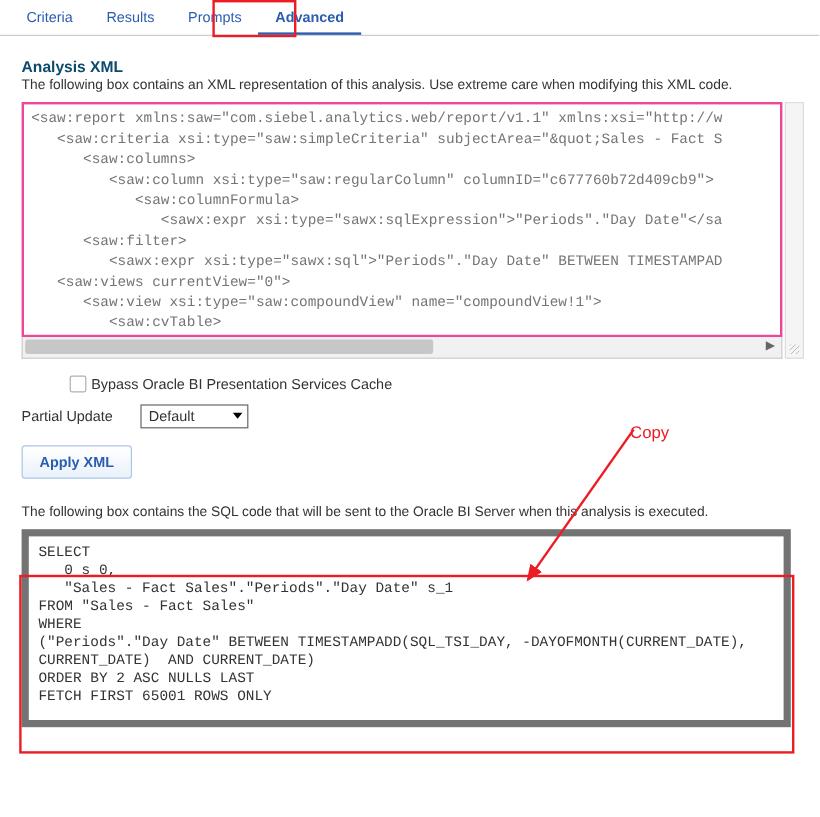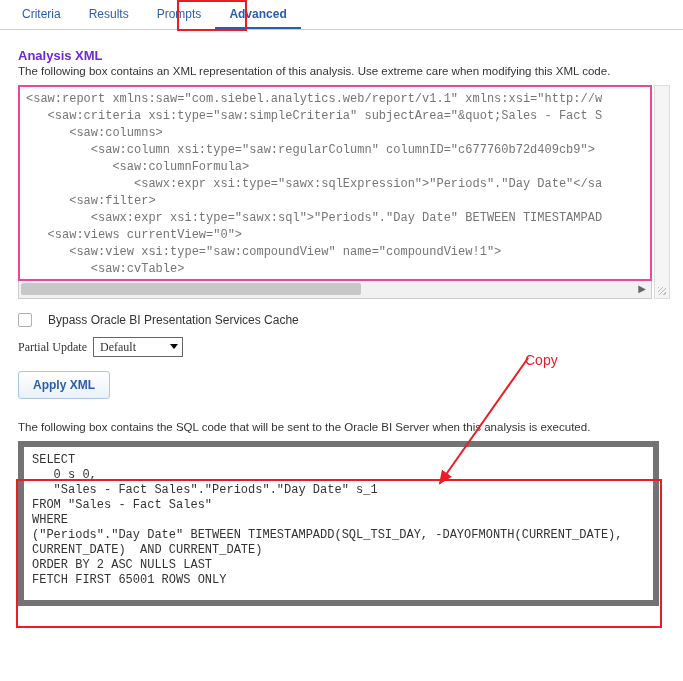--- a/index.html
+++ b/index.html
@@ -36,21 +36,21 @@
     border: 2px solid #ed1c24;
     pointer-events: none;
     z-index: 10;
   }
   .content {
     padding: 18px 18px 0 18px;
   }
   .section-title {
     font-size: 13px;
     font-weight: bold;
-    color: #6d28d9;
+    color: #0c4a6e;
     margin-bottom: 2px;
   }
   .section-desc {
     font-size: 11.5px;
     color: #333;
     margin-bottom: 8px;
   }
   .xml-box {
     width: 634px;
     height: 196px;
@@ -107,36 +107,36 @@
   .sidegrip::before {
     content:"";
     position:absolute;
     right:3px; bottom:3px;
     width:8px; height:8px;
     background: repeating-linear-gradient(135deg,#bbb 0 1px, transparent 1px 3px);
   }
   .checkbox-row {
     margin-top: 14px;
     display: flex;
-    gap: 16px;
-    font-size: 12px;
+    gap: 4px;
+    font-size: 12px;
+    margin-left: 40px;
   }
   .checkbox {
     width: 14px; height: 14px;
     border: 1px solid #b0b0b0;
     border-radius: 2px;
     background: #fff;
   }
   .row {
     margin-top: 10px;
     display: flex;
     align-items: center;
-    gap: 6px;
-    font-size: 12px;
-    font-family: Liberation Serif, serif;
+    gap: 23px;
+    font-size: 12px;
   }
   .select {
     border: 1px solid #666;
     height: 20px;
     width: 90px;
     padding: 2px 18px 2px 6px;
     font-size: 12px;
     background: #fff;
     position: relative;
     display: inline-flex;

